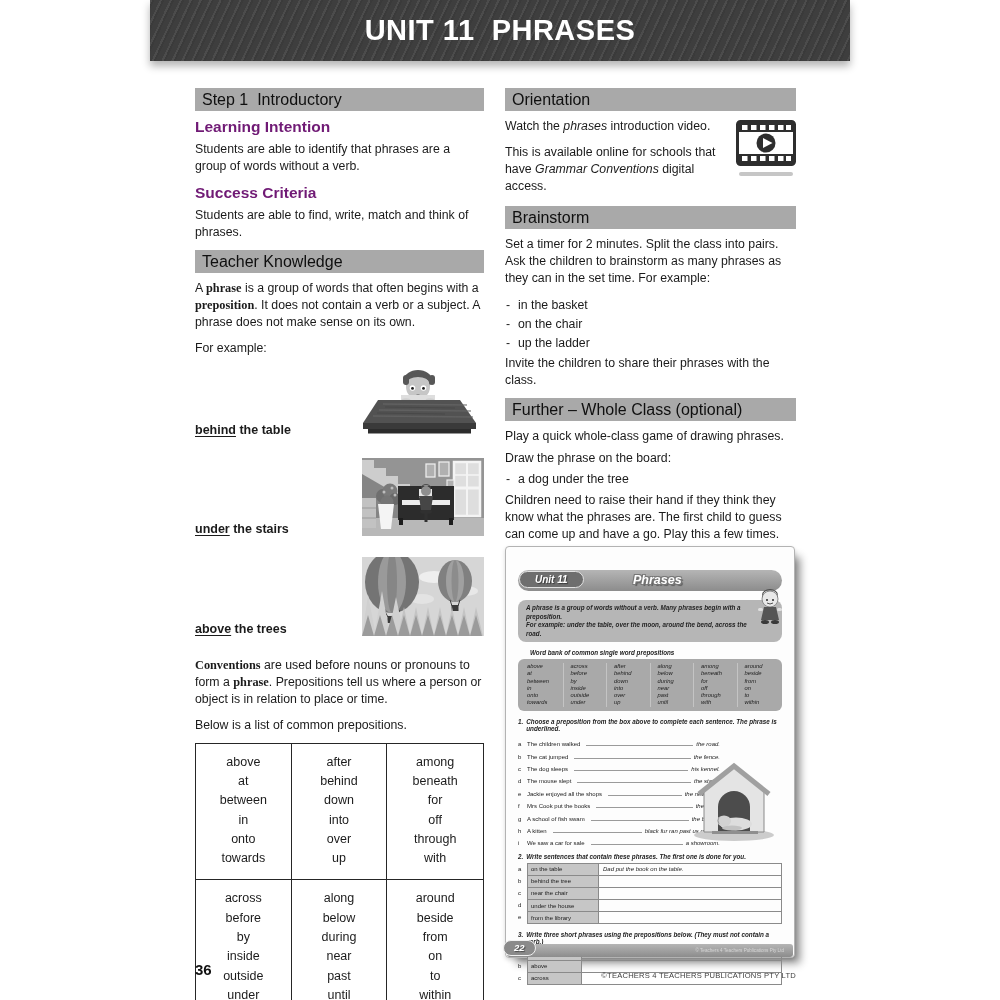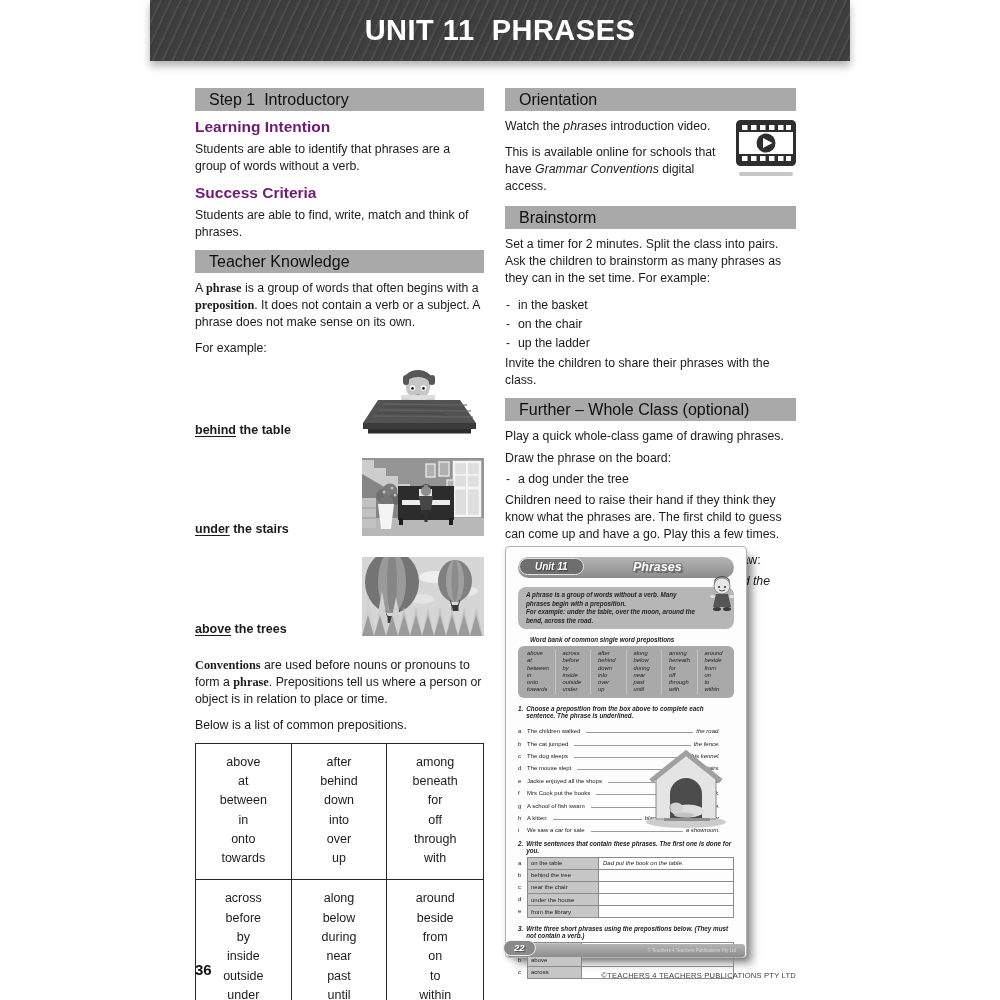--- a/index.html
+++ b/index.html
@@ -10,21 +10,21 @@
   
   .unit-header{position:absolute;left:150px;top:0;width:700px;height:61px;background:#3e3e3e;
     background-image:repeating-linear-gradient(115deg,rgba(255,255,255,0.07) 0 2px,rgba(0,0,0,0.06) 2px 4px,transparent 4px 9px);
     box-shadow:0 5px 8px rgba(0,0,0,0.30);display:flex;align-items:center;justify-content:center;}
   .unit-title{color:#fff;font-size:29px;font-weight:bold;letter-spacing:0.5px;white-space:pre;}
 
   
   .col-left{position:absolute;left:195px;top:88px;width:289px;}
   .col-right{position:absolutE;position:absolute;left:505px;top:88px;width:291px;}
 
-  .bar{background:#a9a9a9;color:#0f0f0f;font-size:16px;line-height:21px;padding:1px 14px;white-space:pre;margin:0 0 7px;}
+  .bar{background:#a9a9a9;color:#0f0f0f;font-size:16px;line-height:21px;padding:1px 7px;white-space:pre;margin:0 0 7px;}
   .h3{font-size:15.5px;font-weight:bold;color:#701a75;margin:6px 0 5px;}
   .p{font-size:12.3px;line-height:1.38;margin:0 0 9px;}
   .p b{font-weight:bold;font-family:Liberation Serif, serif;}
   .p i{font-style:italic;}
   .mt6{margin-top:4px;}
 
   .dash-li{display:flex;font-size:12.3px;line-height:19px;}
   .dash-li .dash{width:13px;padding-left:1px;}
 
   
@@ -44,22 +44,22 @@
   .orient-row{display:flex;gap:16px;margin-bottom:2px;}
   .orient-text{flex:1;}
   .video-wrap{width:60px;padding-top:2px;}
   .video-shadow{width:54px;height:4px;background:#c6c6c6;margin:2px auto 0;border-radius:2px;}
 
   
   .page-num{position:absolute;left:195px;top:961px;font-size:15px;font-weight:bold;color:#111;}
   .page-copy{position:absolute;left:500px;top:971px;width:296px;text-align:right;font-size:7.6px;color:#3e3e3e;letter-spacing:0.2px;}
 
   
-  .worksheet{position:absolute;left:505px;top:546px;width:242px;height:412px;background:#fdfdfd;
-    border:1px solid #b3b3b3;border-radius:4px;padding:8px 12px;
+  .worksheet{position:absolute;left:505px;top:546px;width:290px;height:412px;background:#fdfdfd;
+    border:1px solid #b3b3b3;border-radius:4px;padding:21px 12px;
     box-shadow:8px 8px 9px -3px rgba(0,0,0,0.45),0 2px 4px rgba(0,0,0,0.15);}
   .ws-band{background:linear-gradient(#b5b5b5,#8c8c8c);border-radius:11px;position:relative;}
   .ws-band-top{height:21px;margin:2px 0 9px;}
   .ws-unit-pill{position:absolute;left:1px;top:1px;height:17px;line-height:16px;padding:0 15px;background:#6e6e6e;
     border:1.5px solid #e2e2e2;border-radius:10px;color:#fff;font-weight:bold;font-style:italic;font-size:10px;
     text-shadow:1px 1px 1px #3a3a3a;}
   .ws-title{position:absolute;left:115px;top:3px;color:#fff;font-weight:bold;font-style:italic;font-size:12.5px;
     text-shadow:-1px -1px 0 #777,1px -1px 0 #777,-1px 1px 0 #777,1px 1px 0 #777,2px 2px 1px #5c5c5c;}
   .ws-intro{position:relative;background:#b6b6b6;border-radius:8px;padding:4px 34px 4px 8px;
     font-size:6.3px;font-weight:bold;font-style:italic;color:#1f1f1f;line-height:1.35;}

